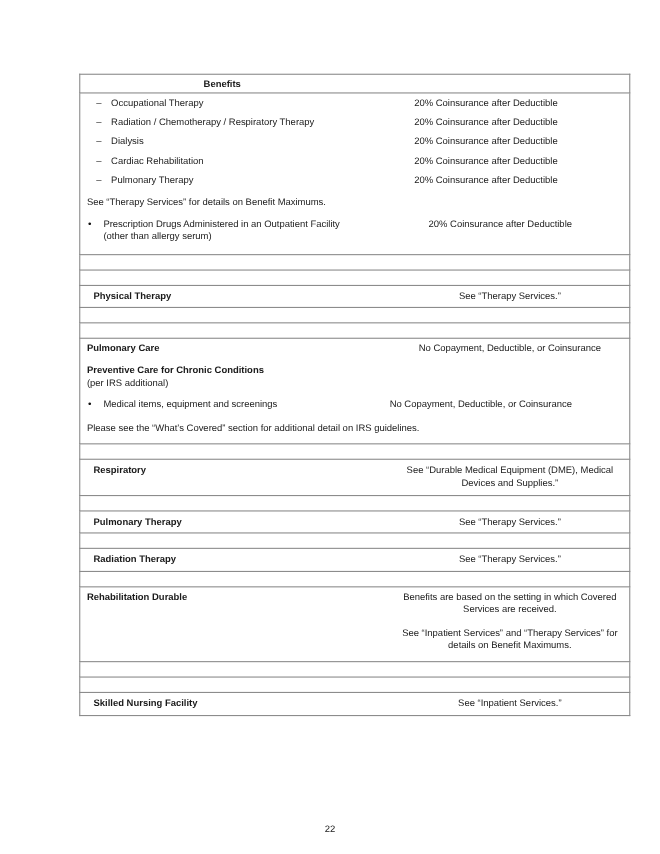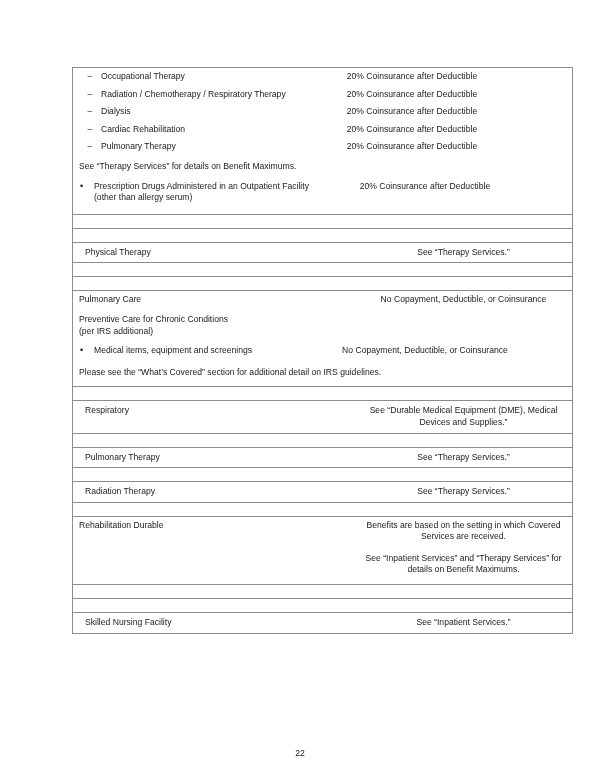--- a/index.html
+++ b/index.html
@@ -48,21 +48,21 @@
   .hdr-inner {
     width: 258px;
     text-align: center;
   }
 
   
   .cell-left {
     padding: 4px 6px 4px 6px !important;
     box-sizing: border-box;
   }
-  .bold { font-weight: normal; }
+  .bold { font-weight: bold; }
 
   
   .spacer td {
     height: 13px;
   }
 
   
   .block-cell {
     padding: 0 !important;
   }
@@ -94,21 +94,21 @@
     flex: 1 1 auto;
     max-width: 210px;
   }
   .item-text-wide {
     flex: 1 1 auto;
     max-width: 230px;
   }
   .val-text {
     flex: 0 0 auto;
     width: 190px;
-    text-align: center;
+    text-align: right;
     padding-left: 6px;
   }
   .plain-note {
     padding: 0 6px;
   }
   .gap6 { height: 6px; }
   .gap8 { height: 8px; }
   .gap10 { height: 10px; }
   .gap3 { height: 3px; }
 
@@ -141,20 +141,25 @@
 <body>
 
 <div class="page">
 
   <table class="benefits-table">
     <colgroup>
       <col style="width:500px">
     </colgroup>
     <tbody>
 
+      <tr>
+        <td class="hdr-cell">
+          <div class="hdr-inner">Benefits</div>
+        </td>
+      </tr>
 
       <tr>
         <td class="block-cell">
           <div class="blk">
             <div class="gap3"></div>
 
             <div class="line-row">
               <span class="marker-dash">–</span>
               <span class="item-text">Occupational Therapy</span>
               <span class="val-text">20% Coinsurance after Deductible</span>

